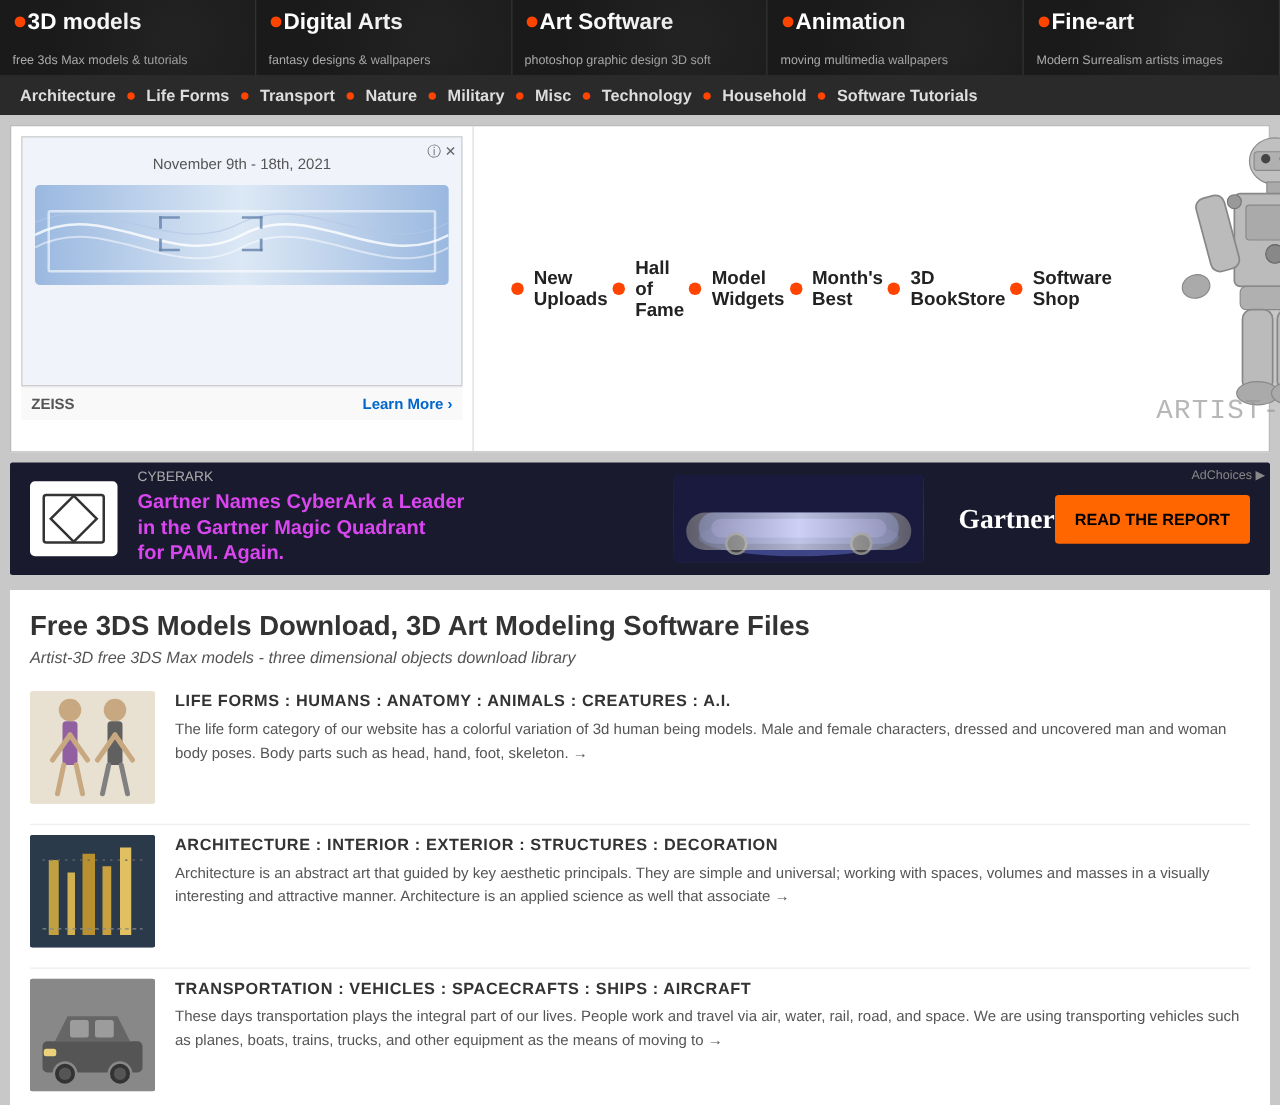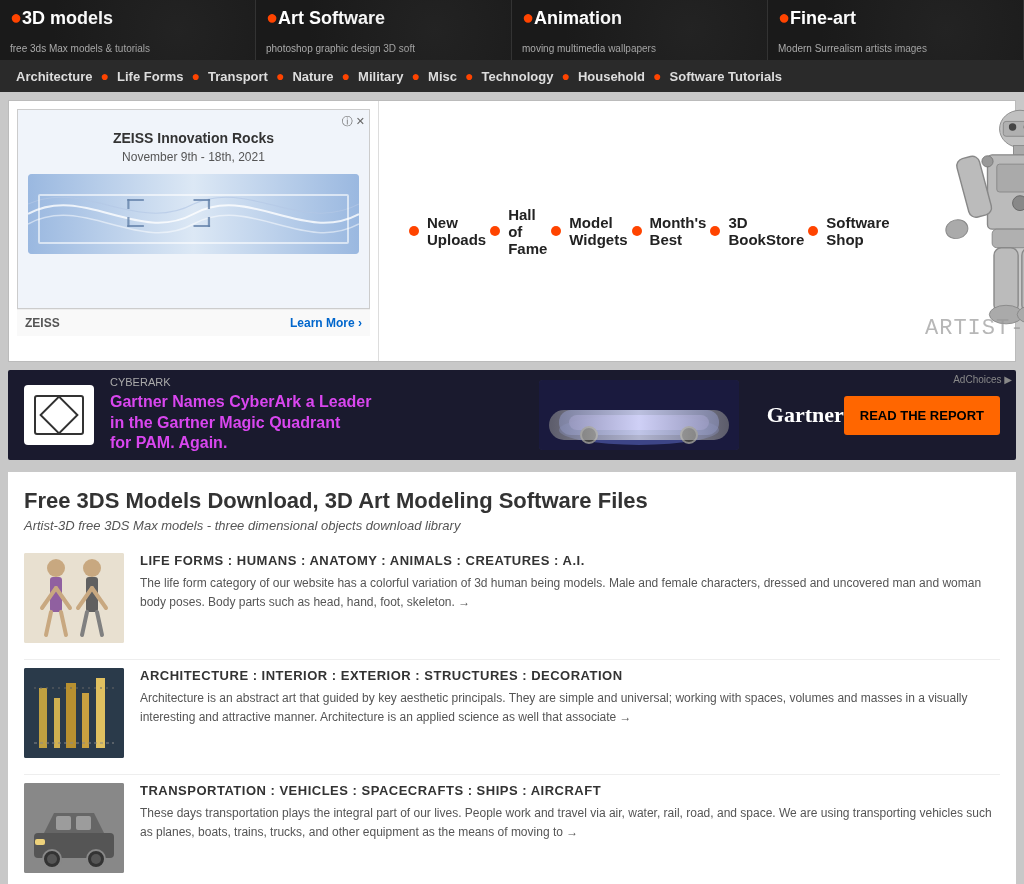--- a/index.html
+++ b/index.html
@@ -391,20 +391,25 @@
 <body>
 
 <nav class="top-nav">
   <div class="top-nav-item">
     <div class="nav-bg"></div>
     <span class="nav-title"><span class="dot">●</span><span>3D models</span></span>
     <span class="nav-subtitle">free 3ds Max models &amp; tutorials</span>
   </div>
   <div class="top-nav-item">
     <div class="nav-bg"></div>
+    <span class="nav-title"><span class="dot">●</span><span>Digital Arts</span></span>
+    <span class="nav-subtitle">fantasy designs &amp; wallpapers</span>
+  </div>
+  <div class="top-nav-item">
+    <div class="nav-bg"></div>
     <span class="nav-title"><span class="dot">●</span><span>Art Software</span></span>
     <span class="nav-subtitle">photoshop graphic design 3D soft</span>
   </div>
   <div class="top-nav-item">
     <div class="nav-bg"></div>
     <span class="nav-title"><span class="dot">●</span><span>Animation</span></span>
     <span class="nav-subtitle">moving multimedia wallpapers</span>
   </div>
   <div class="top-nav-item">
     <div class="nav-bg"></div>
@@ -433,21 +438,20 @@
   <a href="#">Software Tutorials</a>
 </div>
 
 <div class="main-wrapper">
 
   <div class="top-section">
 
     <div class="ad-box">
       <div class="ad-inner">
         <span class="ad-x">ⓘ ✕</span>
-        <div class="ad-title">ZEISS Innovation Rocks</div>
         <div class="ad-date">November 9th - 18th, 2021</div>
         <div class="ad-wave">
           <svg width="100%" height="100%" viewBox="0 0 300 80" preserveAspectRatio="none">
             <defs>
               <linearGradient id="wg" x1="0%" y1="0%" x2="100%" y2="0%">
                 <stop offset="0%" style="stop-color:#9ab8e0"></stop>
                 <stop offset="50%" style="stop-color:#dce8f5"></stop>
                 <stop offset="100%" style="stop-color:#9ab8e0"></stop>
               </linearGradient>
             </defs>

